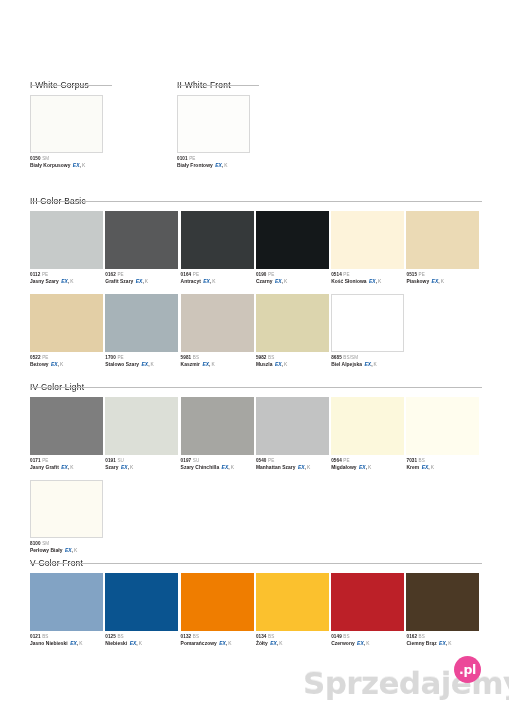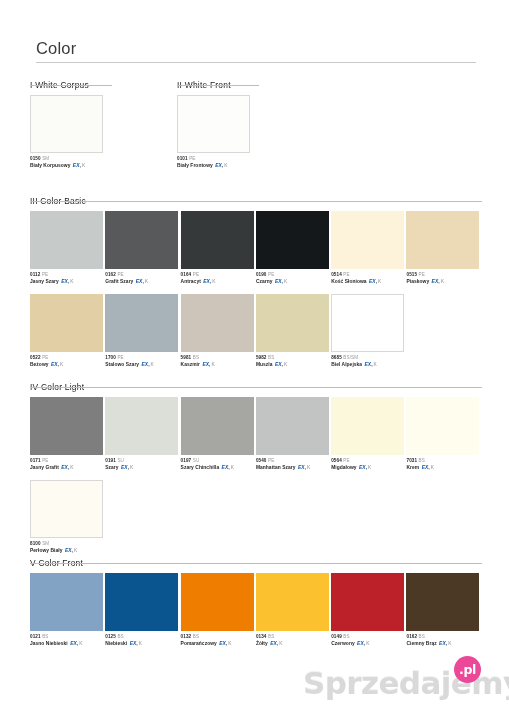--- a/index.html
+++ b/index.html
@@ -184,24 +184,20 @@
     align-items: center;
     justify-content: center;
     letter-spacing: -0.3px;
   }
 </style>
 </head>
 <body>
 
 <div class="page">
 
-  <div class="page-title-wrap">
-    <h1 class="page-title">Color</h1>
-    <div class="page-title-rule"></div>
-  </div>
 
   <div id="sections-host">
       <div class="section" style="top: 74px; left: 30px; width: 160px;">
         <div class="section-head"><span class="section-head-title">I White Corpus</span><div class="section-head-rule" style="width: 82px;"></div></div>
         <div class="swatch-row white-row">
           <div class="swatch-cell" style="width: 148px;">
             <div class="swatch-chip bordered" style="background: rgb(251, 251, 247);"></div>
             <div class="swatch-code"><span class="num">0150</span><span class="fin">SM</span></div>
             <div class="swatch-name"><span>Biały Korpusowy</span> <span class="ex">EX</span><span class="comma">,</span><span class="k">K</span></div>
           </div>

